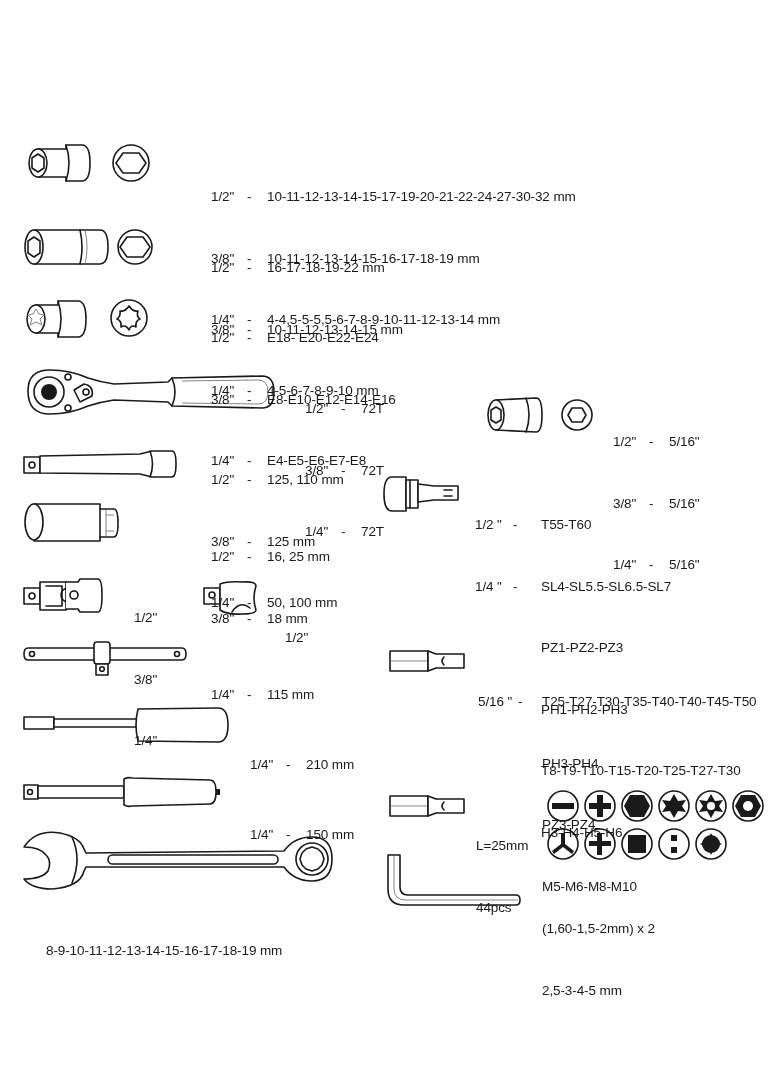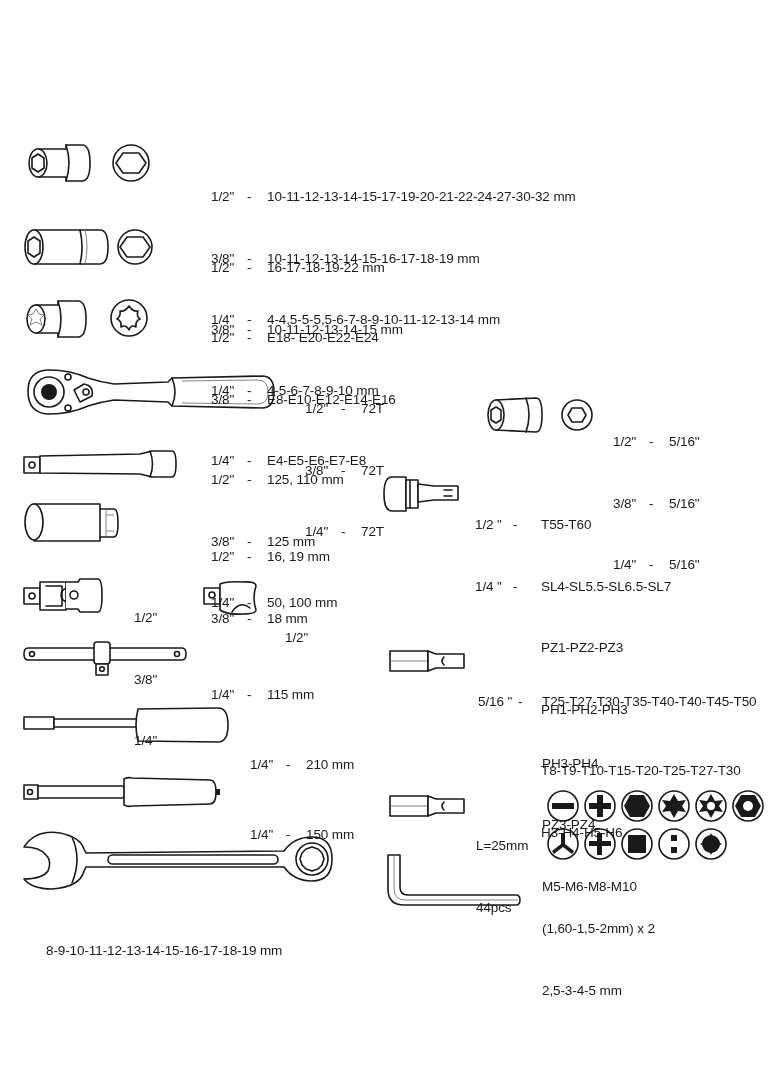--- a/index.html
+++ b/index.html
@@ -234,21 +234,21 @@
   <span class="row"><span class="sz">1/4"</span><span class="dash">-</span><span class="val">72T</span></span>
 </div>
 
 <div class="txt" style="left:211px;top:429px;">
   <span class="row"><span class="sz">1/2"</span><span class="dash">-</span><span class="val">125, 110 mm</span></span>
   <span class="row"><span class="sz">3/8"</span><span class="dash">-</span><span class="val">125 mm</span></span>
   <span class="row"><span class="sz">1/4"</span><span class="dash">-</span><span class="val">50, 100 mm</span></span>
 </div>
 
 <div class="txt" style="left:211px;top:506px;">
-  <span class="row"><span class="sz">1/2"</span><span class="dash">-</span><span class="val">16, 19 mm</span></span>
+  <span class="row"><span class="sz">1/2"</span><span class="dash">-</span><span class="val">16, 25 mm</span></span>
   <span class="row"><span class="sz">3/8"</span><span class="dash">-</span><span class="val">18 mm</span></span>
 </div>
 
 <div class="txt" style="left:134px;top:567px;">
   <span class="row">1/2"</span>
   <span class="row">3/8"</span>
   <span class="row">1/4"</span>
 </div>
 
 <div class="txt" style="left:285px;top:587px;">

